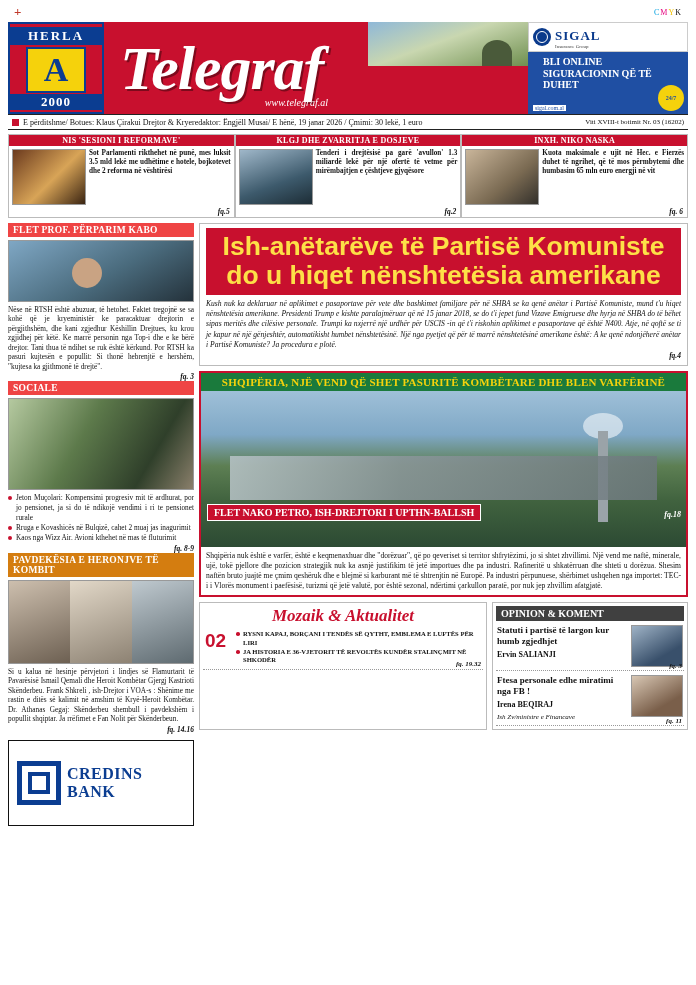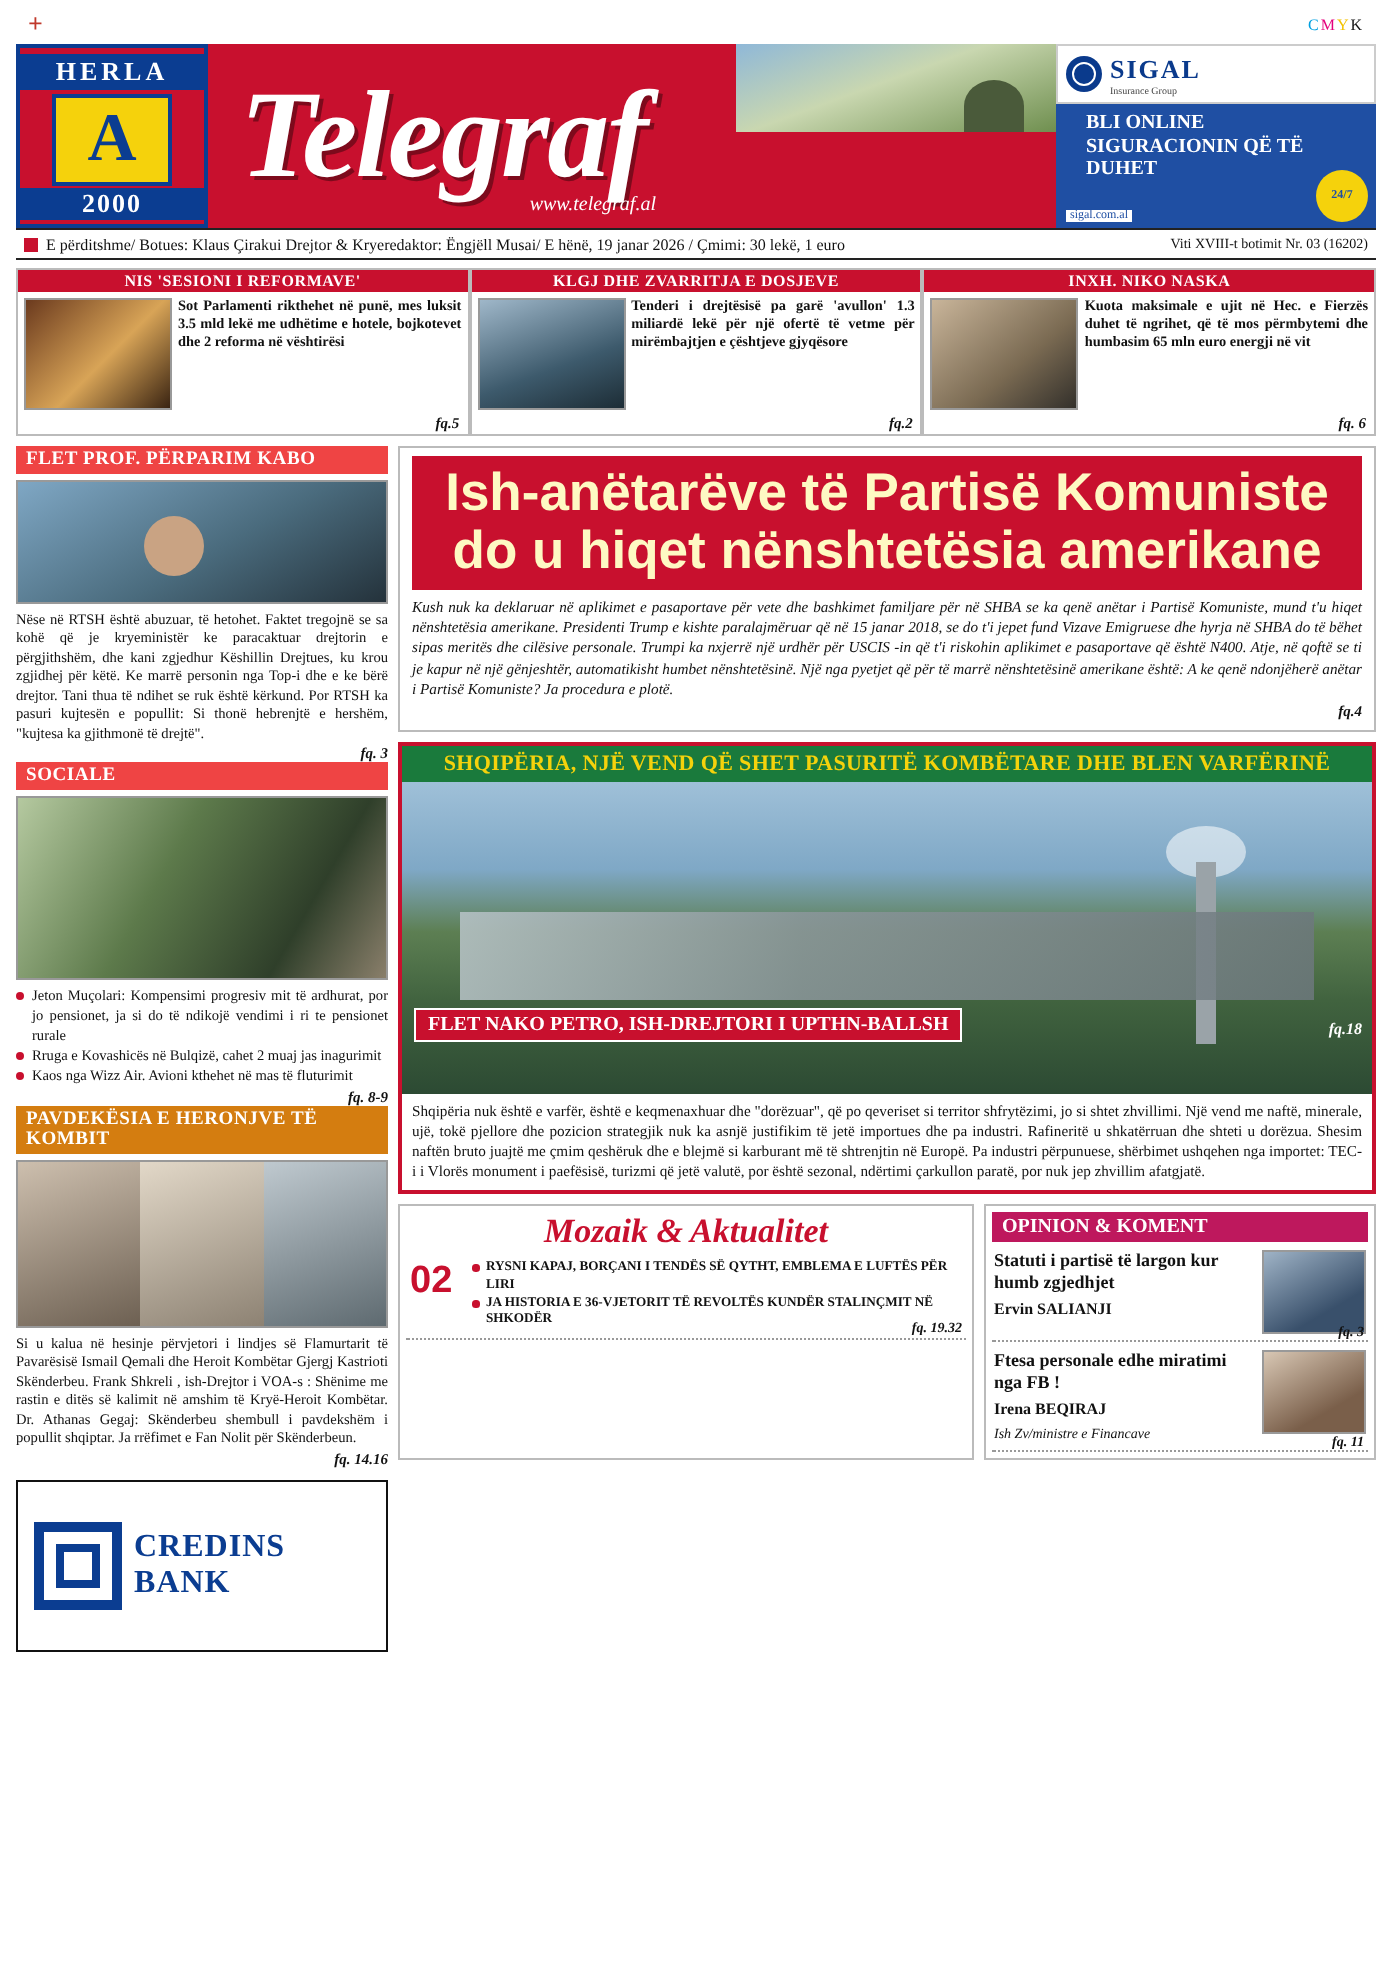--- a/index.html
+++ b/index.html
@@ -105,21 +105,21 @@
   .hero-img2 .hi-b{flex:1;background:linear-gradient(160deg,#e2d8c8,#8d8273);}
   .hero-img2 .hi-c{flex:1;background:linear-gradient(160deg,#bfc9cf,#5e6a70);}
 
   .bank-ad { border:1px solid #111; height:86px; margin-top:6px; display:flex; align-items:center; gap:6px; padding:6px 8px; }
   .bank-ad .logo { width:44px; height:44px; border:5px solid #0b3d91; transform:rotate(0deg); position:relative;}
   .bank-ad .logo:after{content:"";position:absolute;inset:6px;border:4px solid #0b3d91;}
   .bank-ad .b-txt b{display:block;font-size:16px;color:#0b3d91;letter-spacing:.5px;line-height:1.1;}
 
   
   .headline-box { border:1px solid #bbb; padding:4px 6px 5px 6px; }
-  .headline { background:#c8102e; color:#fef9c3; font-weight:bold; font-size:26.5px; line-height:1.08;
+  .headline { background:#c8102e; color:#fde047; font-weight:bold; font-size:26.5px; line-height:1.08;
      text-align:center; padding:4px 4px 6px 4px; font-family:"Liberation Sans", sans-serif; }
   .kicker { font-size:7.6px; line-height:1.33; text-align:justify; margin-top:4px; font-style:italic; }
 
   .feature { border:2px solid #c8102e; margin-top:5px; position:relative; }
   .feature .f-head { background:#1a7a3c; color:#f5d20c; text-align:center; font-weight:bold; font-size:11px; padding:3px 0; letter-spacing:.2px;}
   .feature .f-img { height:156px; background:linear-gradient(180deg,#9fc0d8 0%,#7fa8c6 28%,#5d7f53 48%,#41633f 70%,#2c4a33 100%); position:relative; }
   .feature .f-img .pipe { position:absolute; left:6%; top:42%; width:88%; height:28%;
      background:linear-gradient(90deg,#b9c4c9,#8c979c 40%,#6d787d); opacity:.85; }
   .feature .f-img .tower { position:absolute; right:16%; top:26%; width:10px; height:58%; background:#9aa3a8; }
   .feature .f-img .smoke { position:absolute; right:13%; top:14%; width:40px; height:26px; background:rgba(255,255,255,.55); border-radius:50%; }
@@ -133,21 +133,21 @@
   .mozaik .m-title { color:#c8102e; font-family:"Liberation Serif",serif; font-style:italic; font-weight:bold;
      font-size:17px; text-align:center; }
   .m-item { display:flex; gap:5px; align-items:flex-start; border-bottom:1px dotted #999; padding:4px 2px; position:relative; }
   .m-num { color:#c8102e; font-size:19px; font-weight:bold; font-family:"Liberation Sans",sans-serif; width:26px; }
   .m-lines { flex:1; font-size:6.6px; line-height:1.35; font-weight:bold; }
   .m-lines div{position:relative;padding-left:7px;}
   .m-lines div:before{content:"";position:absolute;left:0;top:2.5px;width:3.5px;height:3.5px;background:#c8102e;border-radius:50%;}
   .m-pg{position:absolute;right:2px;bottom:1px;font-size:7px;font-style:italic;font-weight:bold;}
 
   .opinion { width:196px; border:1px solid #bbb; padding:3px; }
-  .opinion .o-head { background:#be185d; color:#fff; font-size:10px; font-weight:bold; padding:2px 5px; }
+  .opinion .o-head { background:#404040; color:#fff; font-size:10px; font-weight:bold; padding:2px 5px; }
   .op-item { display:flex; gap:4px; padding:4px 1px 3px 1px; border-bottom:1px dotted #999; position:relative;}
   .op-item .op-txt { flex:1; font-size:9px; font-weight:bold; line-height:1.25; color:#111; }
   .op-item .op-name { font-size:8px; font-weight:bold; margin-top:3px;font-family:Liberation Serif, serif; }
   .op-item .op-thumb { width:52px; height:42px; border:1px solid #999; }
   .op-thumb.t1{background:linear-gradient(150deg,#9fb3c6,#39506b 70%);}
   .op-thumb.t2{background:linear-gradient(150deg,#d8c7b4,#7a5f4a 70%);}
   .op-item .op-pg{position:absolute;right:2px;bottom:0;font-size:7px;font-style:italic;font-weight:bold;}
 </style>
 </head>
 <body>

